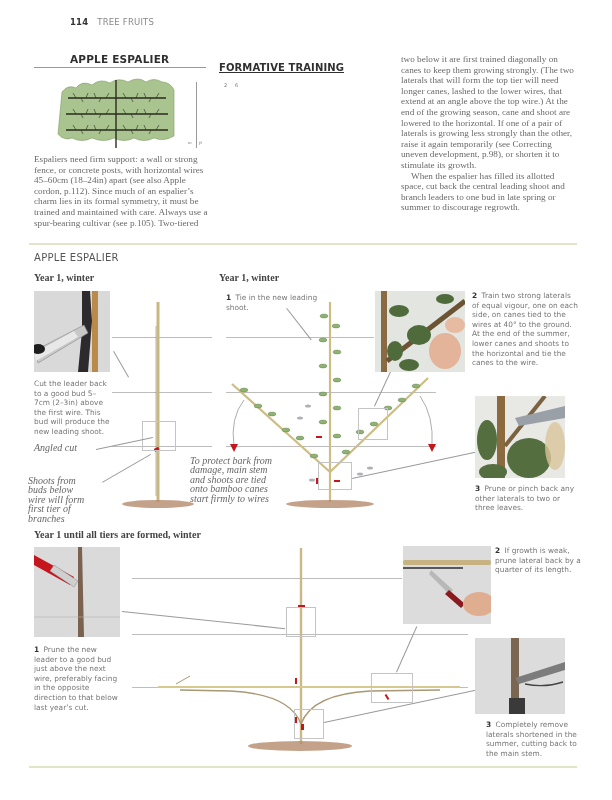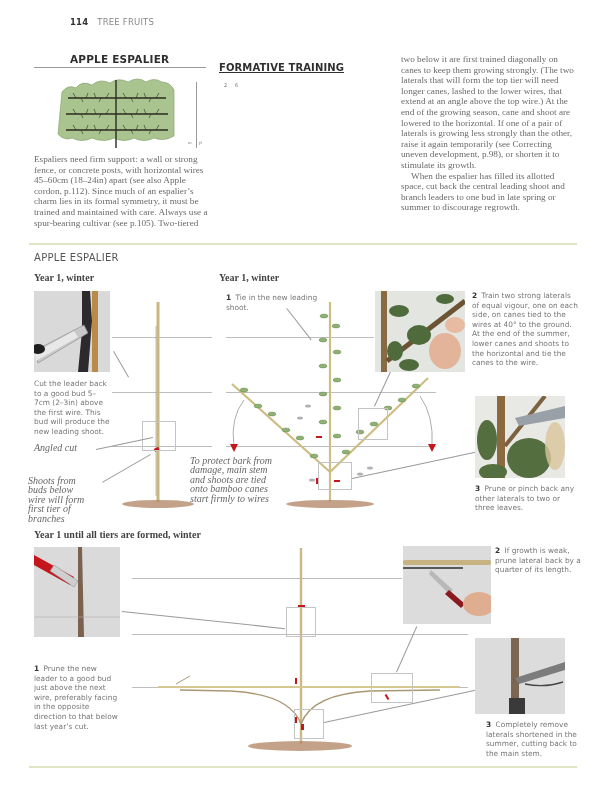--- a/index.html
+++ b/index.html
@@ -237,21 +237,21 @@
 <div class="abs h-step" style="left:34px; top:529px;">Year 1 until all tiers are formed, winter</div>
 
 <div class="abs photo" style="left:34px; top:547px; width:86px; height:90px; background:#dadada;">
   <svg width="86" height="90" viewBox="0 0 86 90">
     <path d="M44,0 L48,0 L50,90 L44,90 Z" fill="#7a6150"></path>
     <path d="M0,8 L40,30 L36,38 L0,18 Z" fill="#c4161c"></path>
     <path d="M20,18 L44,34 L40,40 L16,24 Z" fill="#cfcfcf" stroke="#888" stroke-width="0.5"></path>
     <line x1="0" y1="70" x2="86" y2="70" stroke="#b0b0b0" stroke-width="0.6"></line>
   </svg>
 </div>
-<div class="abs caption" style="left:34px; top:645px; width:88px;margin-top:19px;">
+<div class="abs caption" style="left:34px; top:645px; width:88px;">
   <b>1</b>
   <span>Prune the new leader to a good bud just above the next wire, preferably facing in the opposite direction to that below last year’s cut.</span>
 </div>
 
 <div class="abs wire" style="left:132px; top:578px; width:270px;"></div>
 <div class="abs wire" style="left:132px; top:634px; width:336px;"></div>
 <div class="abs wire" style="left:132px; top:687px; width:336px;"></div>
 
 <div class="abs" style="left:150px; top:544px; width:320px; height:215px;">
   <svg width="320" height="215" viewBox="0 0 320 215">

